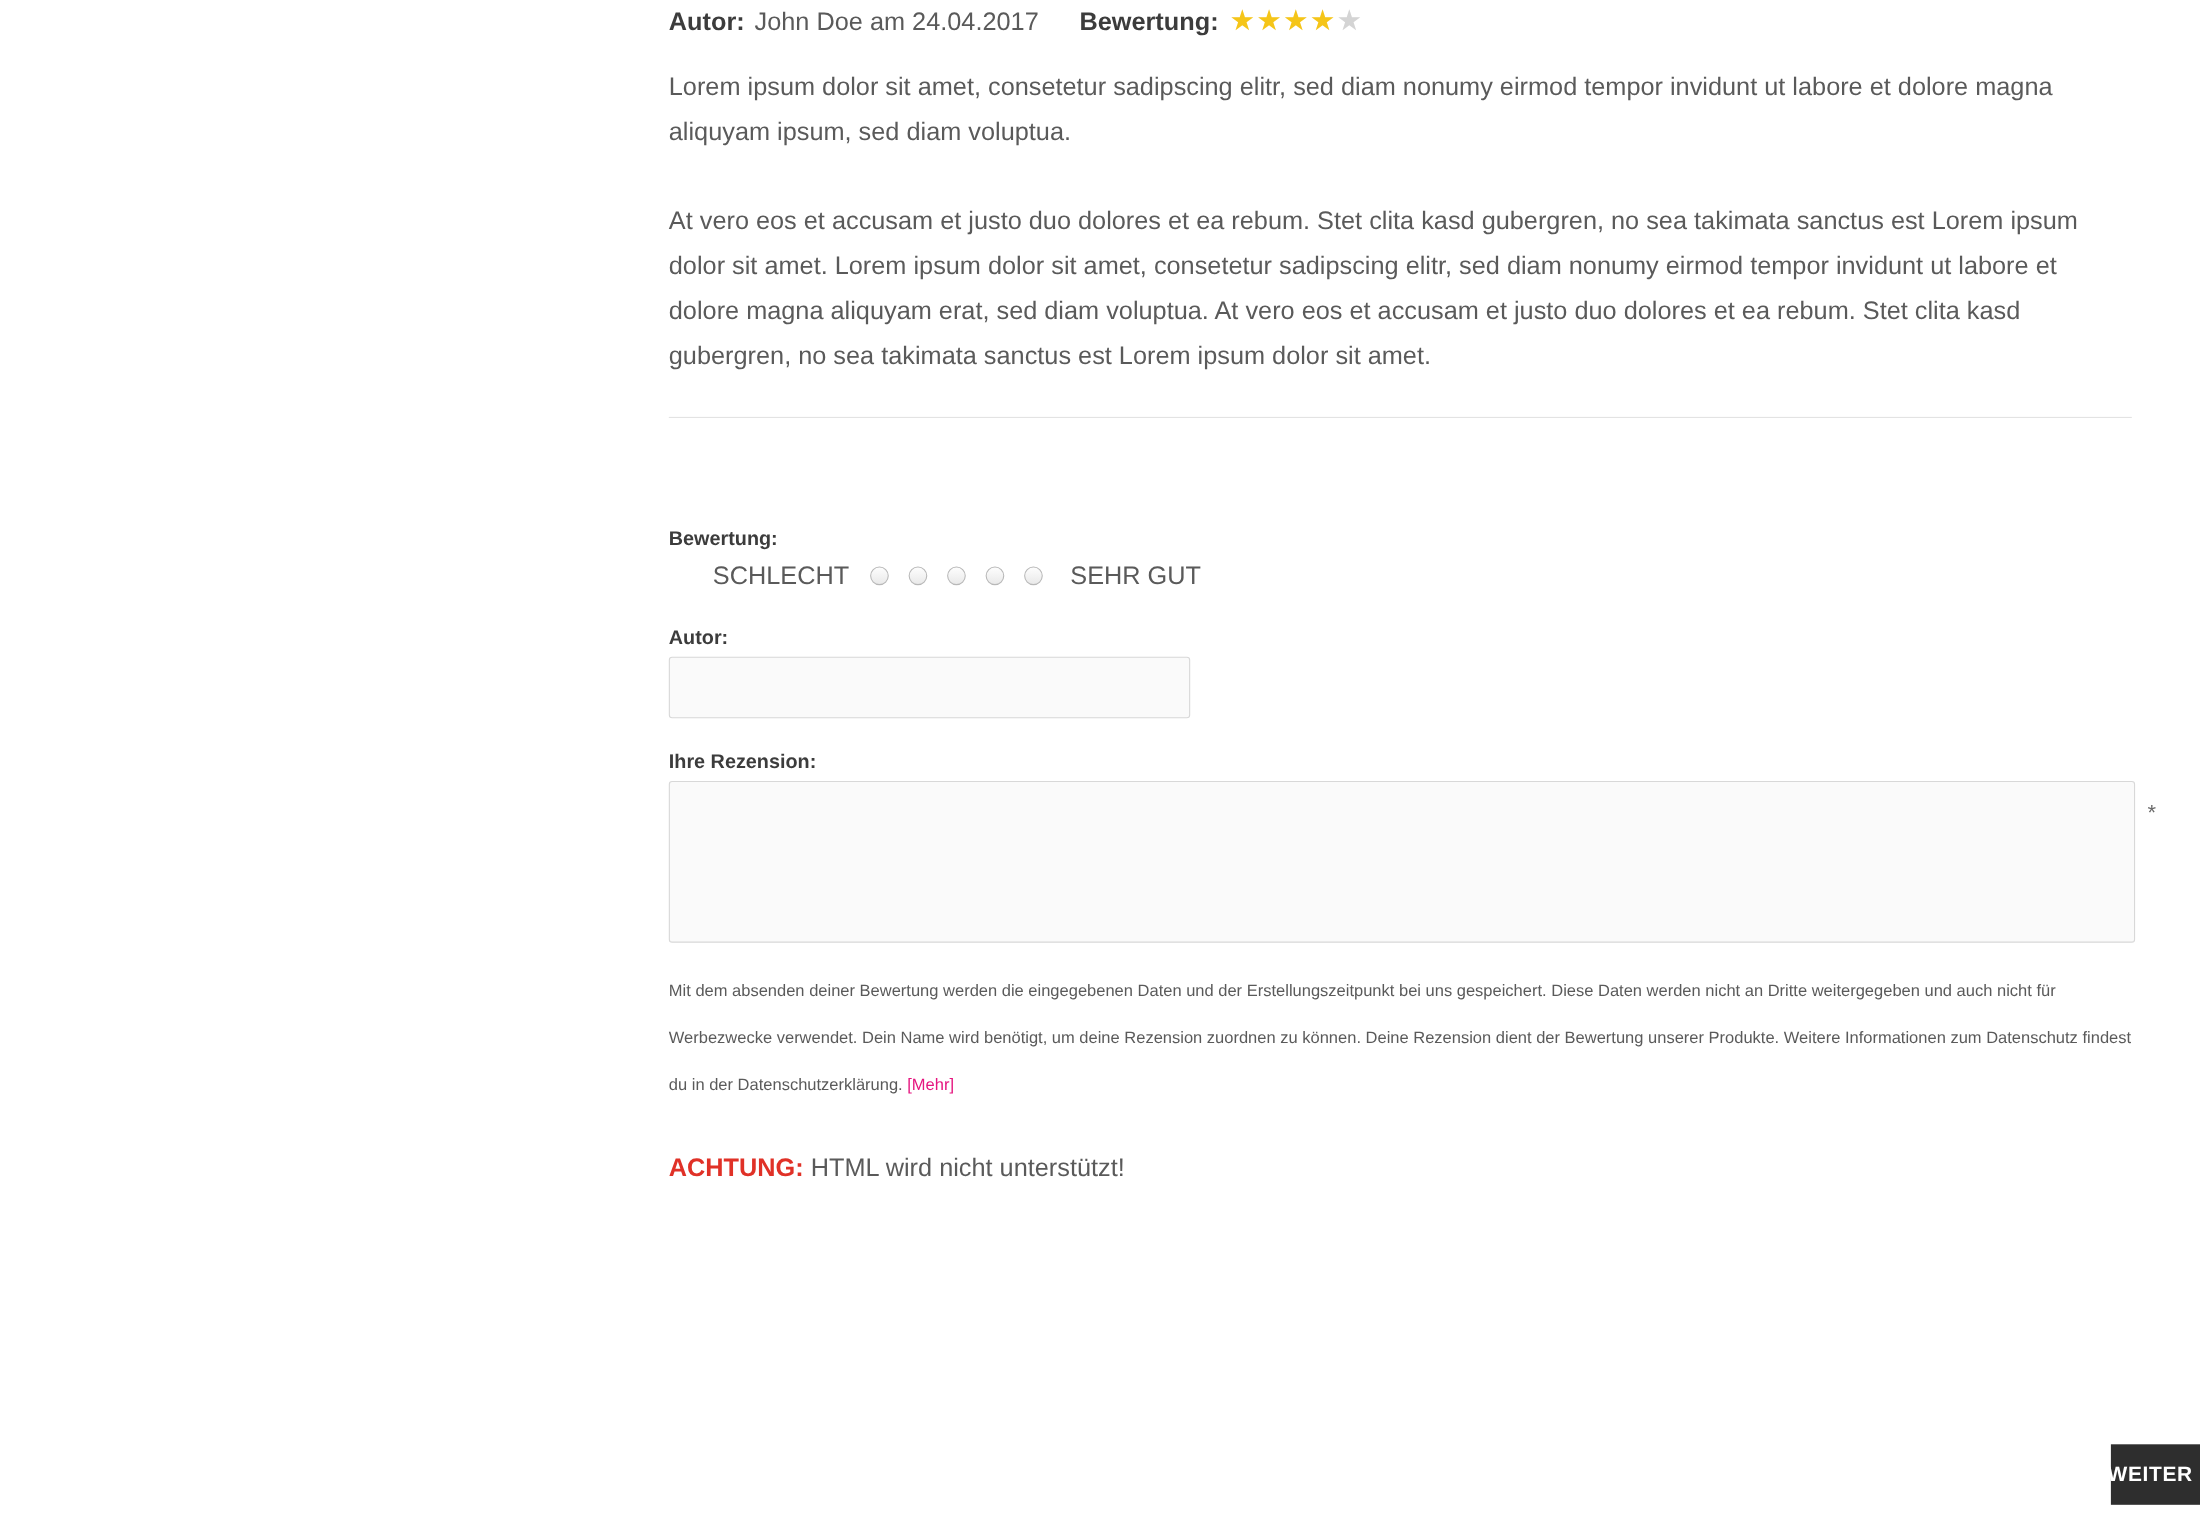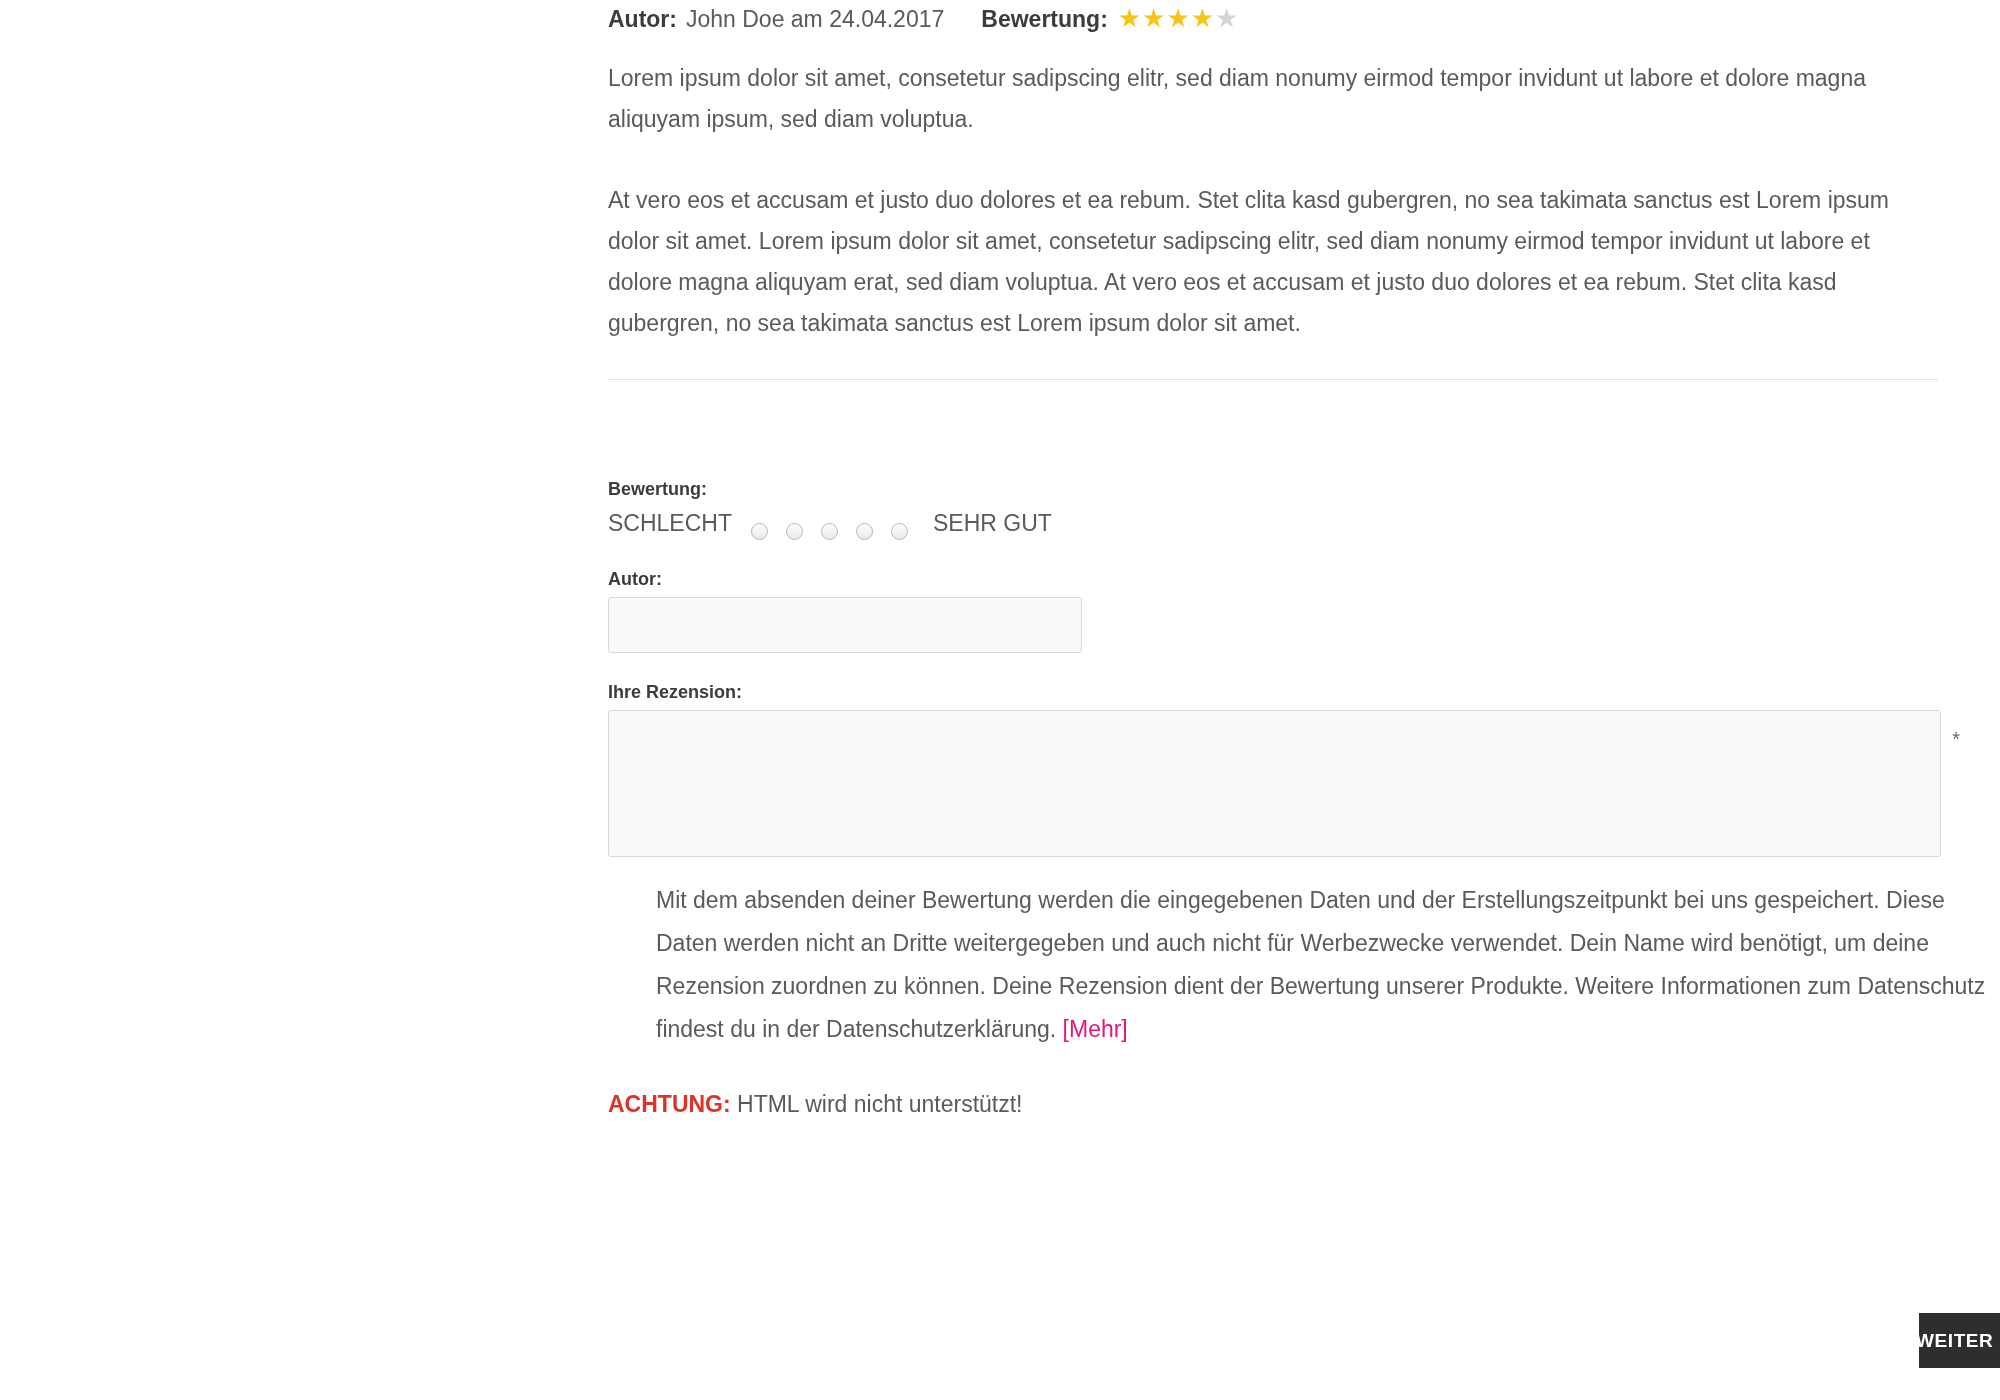--- a/index.html
+++ b/index.html
@@ -91,24 +91,25 @@
   }
   .field-label {
     font-size: 18px;
     font-weight: bold;
     color: #3c3c3c;
     line-height: 26px;
     margin-bottom: 4px;
   }
   .rating-row {
     display: flex;
-    align-items: flex-end;
+    align-items: center;
     font-size: 23px;
     color: #5a5a5a;
     margin-top: 2px;
+    margin-left: 40px;
   }
   .rating-scale-label { line-height: 34px; }
   .radio-group {
     display: flex;
     align-items: center;
     margin: 0 8px 0 10px;
   }
   .radio {
     width: 17px;
     height: 17px;
@@ -161,26 +162,25 @@
   }
   .required-star {
     position: absolute;
     right: -20px;
     top: 18px;
     font-size: 20px;
     color: #6b6b6b;
   }
 
   .privacy-text {
-    font-size: 23px;
+    font-size: 15px;
     line-height: 43px;
     color: #5a5a5a;
     margin-top: 22px;
     width: 1345px;
-    margin-left: 48px;
   }
   .more-link {
     color: #e5157f;
     text-decoration: none;
     cursor: pointer;
   }
   .notice {
     font-size: 23px;
     line-height: 34px;
     margin-top: 36px;

